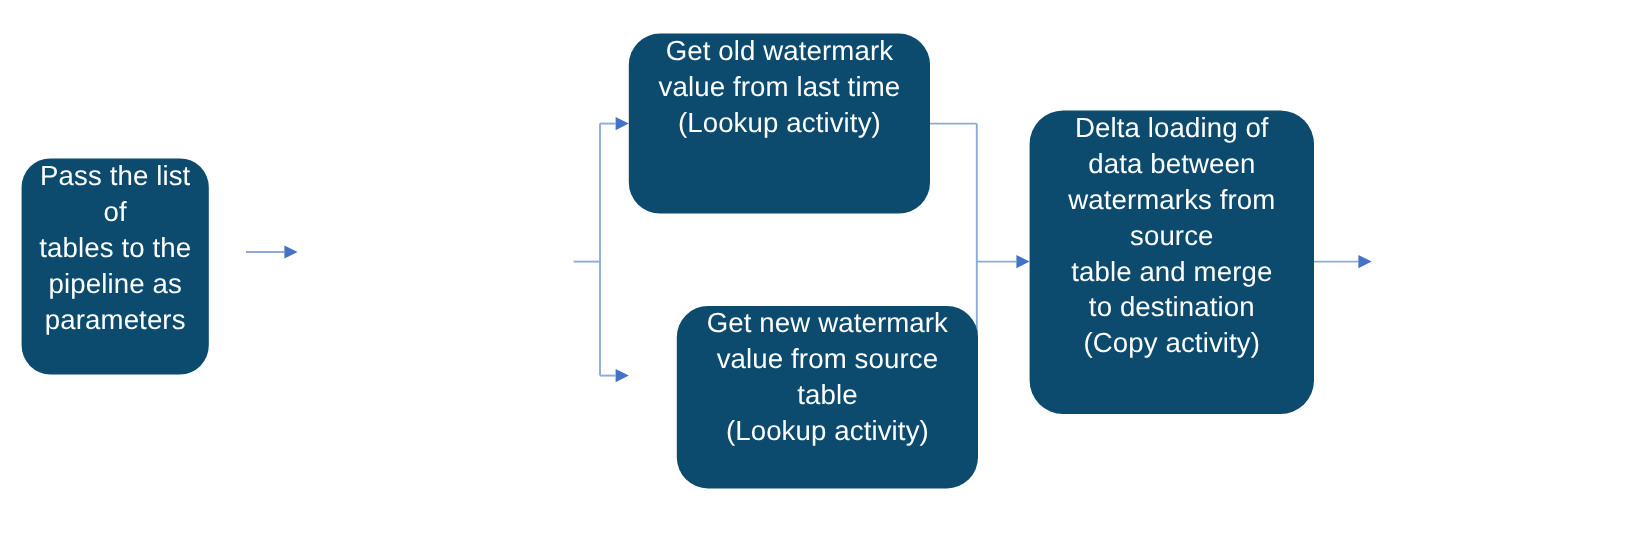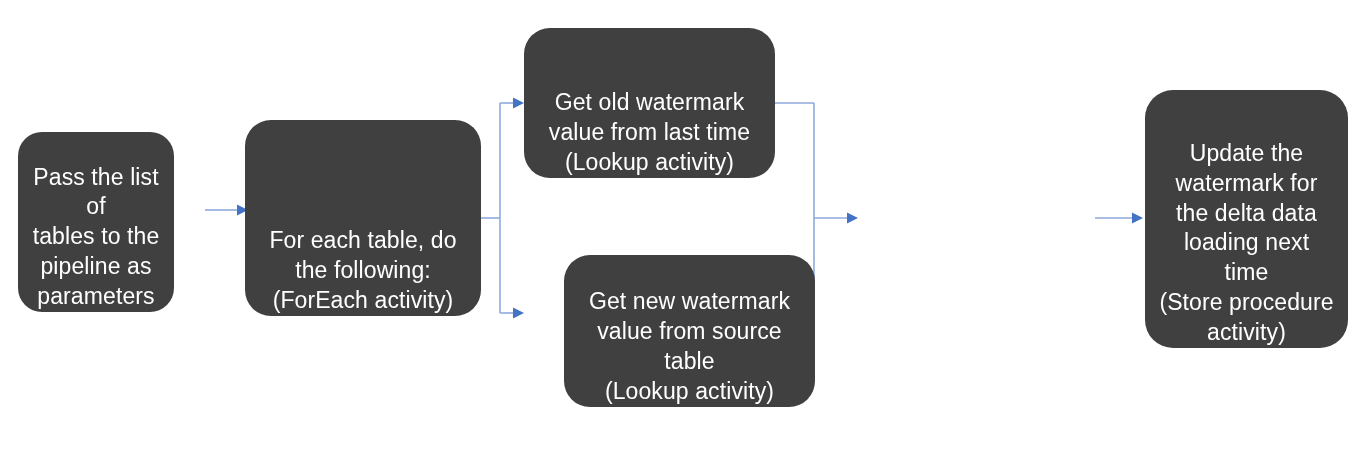--- a/index.html
+++ b/index.html
@@ -14,25 +14,25 @@
   #canvas {
     position: relative;
     width: 1361px;
     height: 453px;
     background: #ffffff;
     overflow: hidden;
   }
   .node {
     position: absolute;
     box-sizing: border-box;
-    background: #404040;
+    background: #0c4a6e;
     border-radius: 26px;
     color: #ffffff;
     display: flex;
-    align-items: flex-end;
+    align-items: flex-start;
     justify-content: center;
     text-align: center;
     line-height: 1.30;
     letter-spacing: 0.1px;
     font-weight: 400;
     -webkit-font-smoothing: antialiased;
   }
   .node .label {
     display: block;
     width: 100%;
@@ -109,43 +109,38 @@
     </svg>
   </div>
 
   <div class="node" id="node-pass-tables">
     <span class="label">Pass the list of
 tables to the
 pipeline as
 parameters</span>
   </div>
 
-  <div class="node" id="node-foreach">
-    <span class="label">For each table, do
-the following:
-(ForEach activity)</span>
-  </div>
 
   <div class="node" id="node-old-watermark">
     <span class="label">Get old watermark
 value from last time
 (Lookup activity)</span>
   </div>
 
   <div class="node" id="node-new-watermark">
     <span class="label">Get new watermark
 value from source
 table
 (Lookup activity)</span>
   </div>
 
+  <div class="node" id="node-delta-load">
+    <span class="label">Delta loading of
+data between
+watermarks from
+source
+table and merge
+to destination
+(Copy activity)</span>
+  </div>
 
-  <div class="node" id="node-update-wm">
-    <span class="label">Update the
-watermark for
-the delta data
-loading next
-time
-(Store procedure
-activity)</span>
-  </div>
 
 </div>
 
 </body></html>

